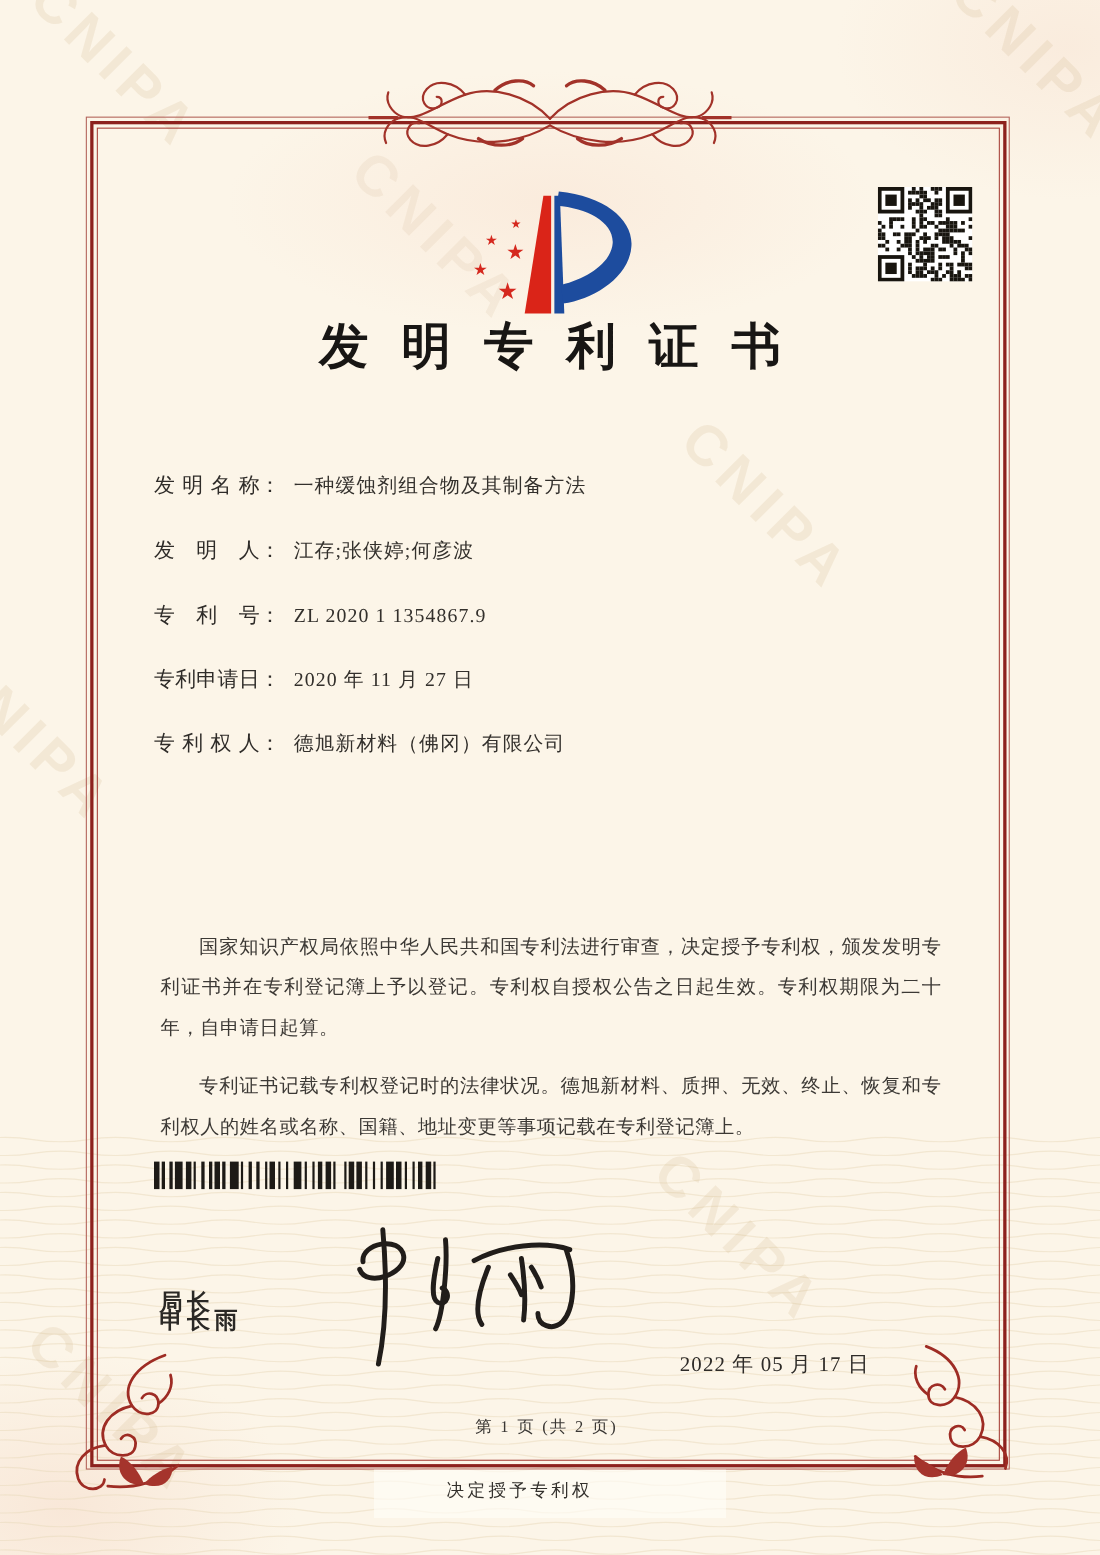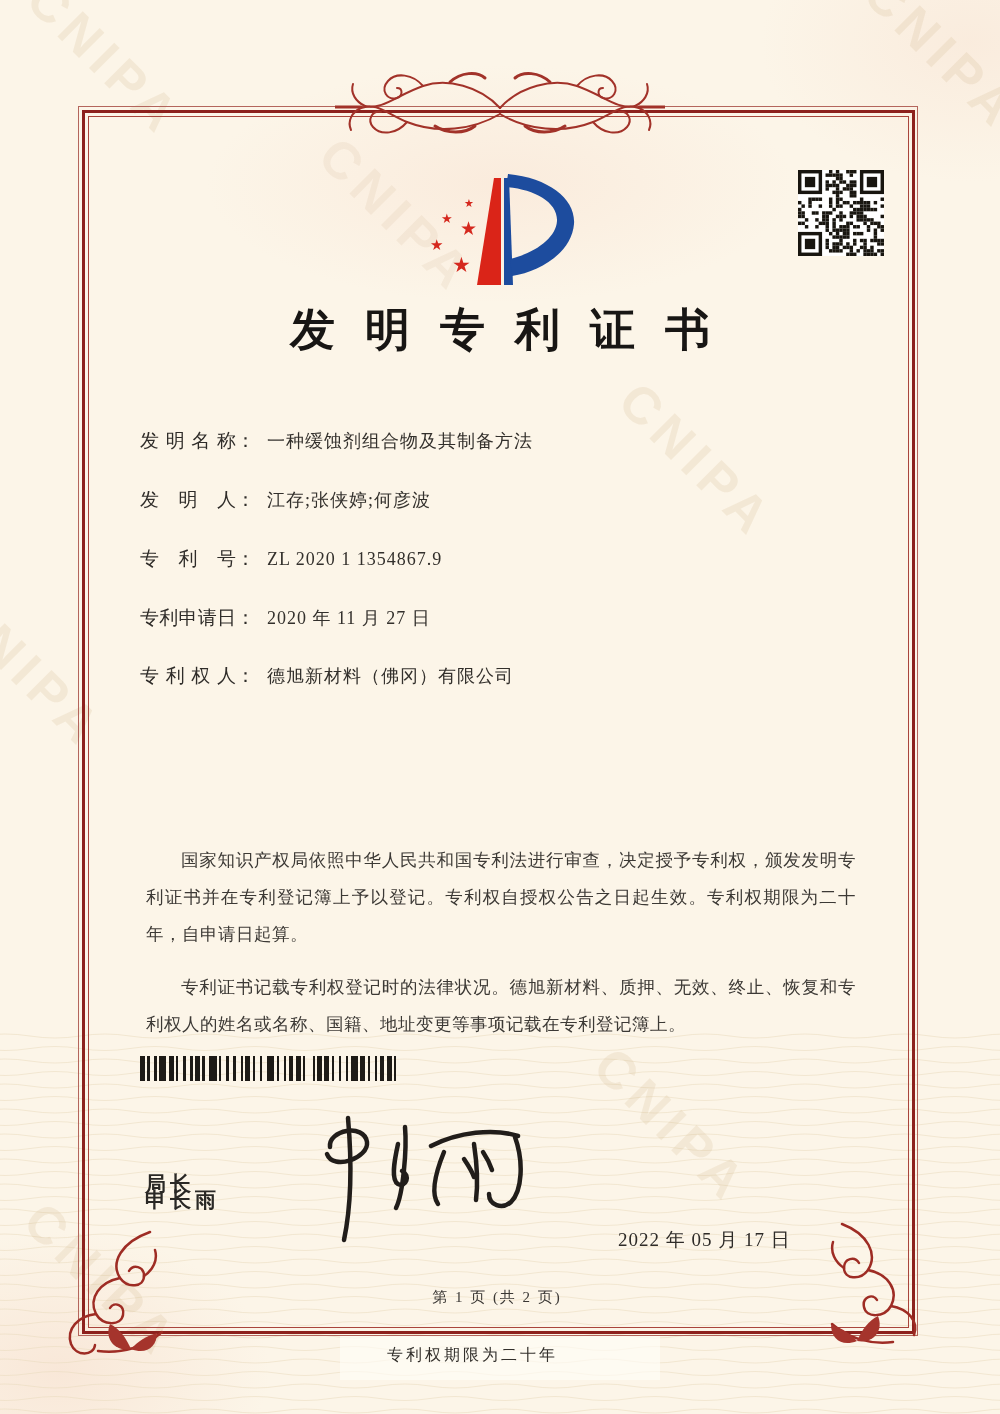--- a/index.html
+++ b/index.html
@@ -33,21 +33,21 @@
   .frame-inner{position:absolute;inset:3px;border:1px solid #a9453c;}
   
   .orn{position:absolute;}
   #orn-top{left:335px;top:62px;width:330px;height:90px;}
   #orn-bl{left:50px;top:1228px;width:115px;height:130px;}
   #orn-br{left:830px;top:1218px;width:100px;height:130px;}
   
   .cert-no{position:absolute;left:133px;top:174px;font-size:20px;letter-spacing:4px;color:#4b4947;}
   #logo{position:absolute;left:420px;top:160px;width:165px;height:142px;}
   .title{
-    position:absolute;left:0;top:300px;width:1000px;text-align:center;
+    position:absolute;left:0;top:285px;width:1000px;text-align:center;
     font-size:45px;font-weight:600;letter-spacing:30px;text-indent:30px;color:#181614;
   }
   #qr{position:absolute;left:798px;top:170px;width:86px;height:86px;}
   
   .field-row{position:absolute;left:140px;width:760px;font-size:18px;color:#33302c;white-space:nowrap;}
   .flabel{display:inline-block;width:96px;font-size:19px;text-align:justify;text-align-last:justify;vertical-align:baseline;color:#2f2c29;}
   .fcolon{font-size:19px;padding-right:12px;color:#2f2c29;}
   .fvalue{font-size:18px;letter-spacing:1px;}
   .addr-line2{padding-left:127px;margin-top:12px;font-size:18px;letter-spacing:1px;}
   .grp2{position:absolute;left:373px;top:0;}
@@ -509,14 +509,14 @@
       <path d="M247,35 C256,60 254,89 243,100 C234,108 221,103 221,92"></path>
       <path d="M196,57 C200,63 204,69 206,75"></path>
       <path d="M215,50 C219,56 222,62 224,68"></path>
       <path d="M206,42 C209,62 210,82 208,98"></path>
     </g>
   </svg>
   <div class="issue-date">2022 年 05 月 17 日</div>
 
   <div class="page-info">第 1 页 (共 2 页)</div>
   <div class="note-band"></div>
-  <div class="note">专利权期限为二十年</div>
+  <div class="note">决定授予专利权</div>
 </div>
 
 </body></html>

